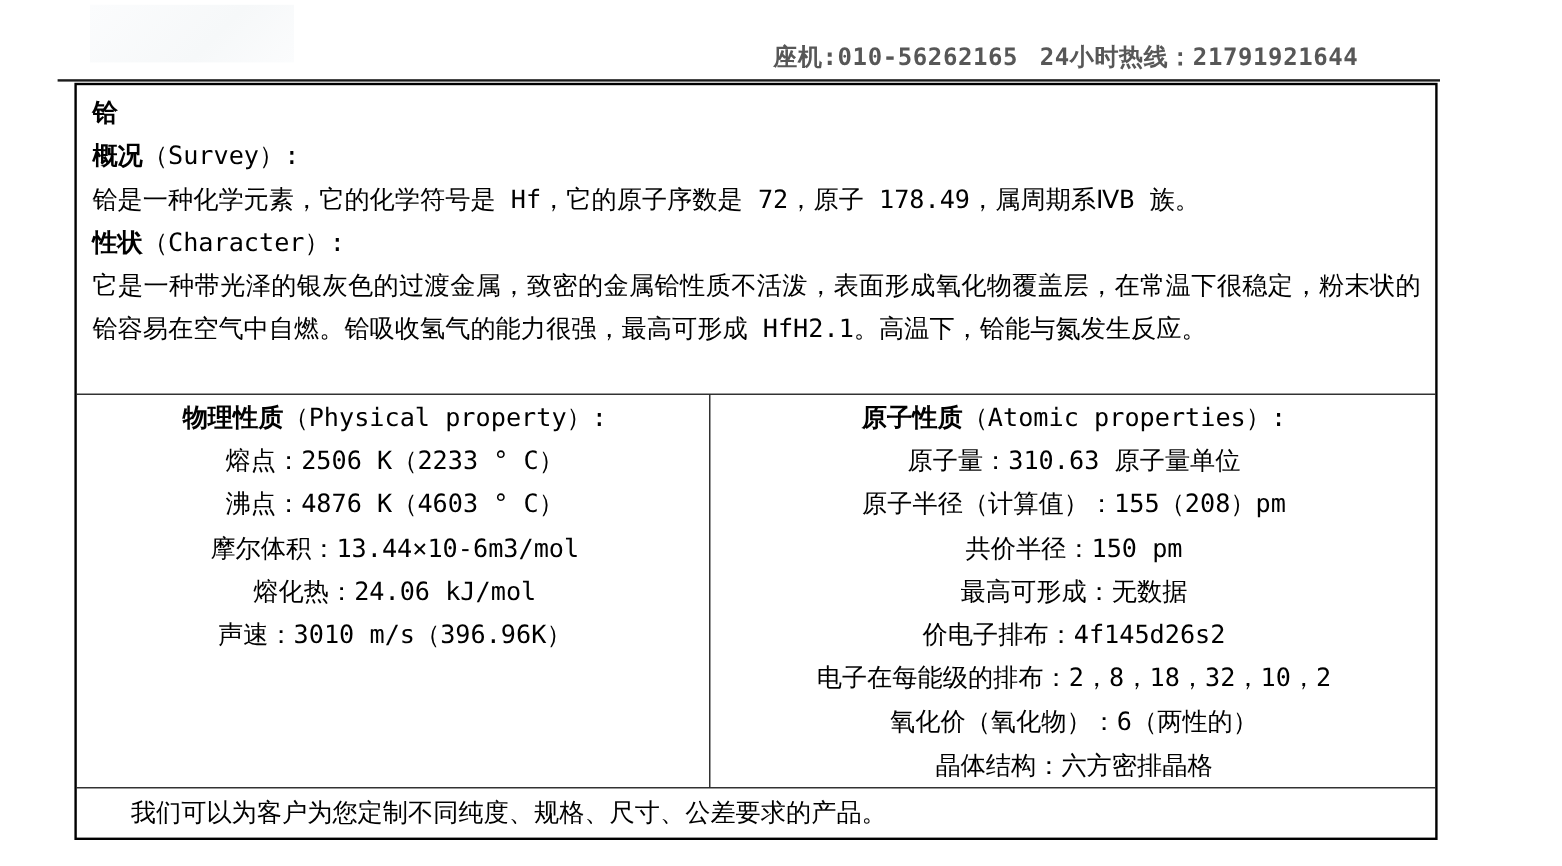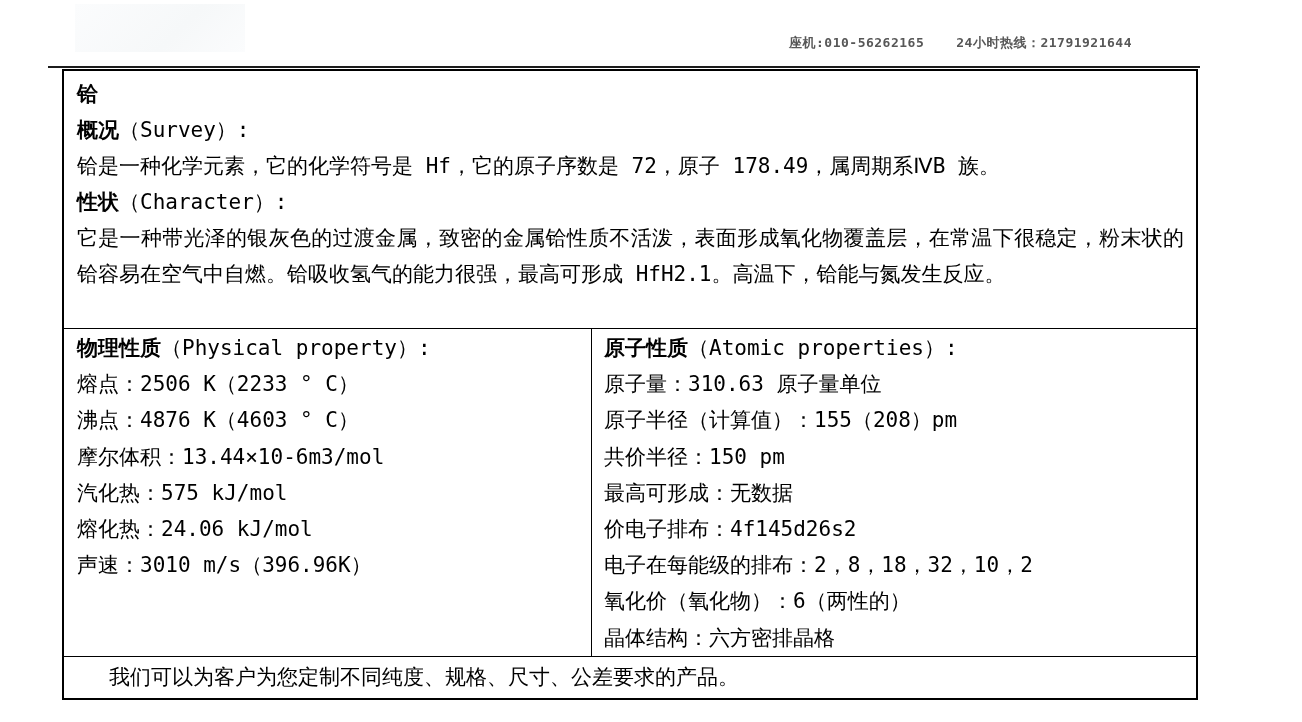--- a/index.html
+++ b/index.html
@@ -11,22 +11,22 @@
   }
   .page { position:relative; width:1302px; height:722px; background:#fff; overflow:hidden; }
 
   
   .logo-ghost {
     position:absolute; left:75px; top:4px; width:170px; height:48px;
     background:linear-gradient(135deg,#fbfcfd 0%,#f6f8f9 60%,#fbfcfd 100%);
   }
   .contact {
     position:absolute; top:34px; right:170px;
-    display:flex; gap:32px;
-    font-size:13px; font-weight:bold; color:#575757; letter-spacing:0.5px;
+    display:flex; gap:18px;
+    font-size:20px; font-weight:bold; color:#575757; letter-spacing:0.5px;
     white-space:nowrap;
   }
   .top-rule {
     position:absolute; left:48px; top:66px; width:1152px; height:2px; background:#1c1c1c;
   }
 
   
   .doc-table {
     position:absolute; left:62px; top:69px; width:1136px; height:631px;
     border:2px solid #000;
@@ -40,20 +40,21 @@
   }
   .section-top p { line-height:36px; }
   .bold-zh { font-weight:bold; }
   .title-line { font-weight:bold; }
   .body-par { text-align:justify; }
 
   .columns {
     flex:0 0 327px;
     display:flex;
     border-bottom:1.5px solid #000;
+    text-align:center;
   }
   .col-left {
     flex:0 0 528px;
     border-right:1.5px solid #000;
     padding:1px 10px 0 13px;
   }
   .col-right {
     flex:1 1 auto;
     padding:1px 10px 0 12px;
   }
@@ -90,21 +91,20 @@
       <p class="body-par">它是一种带光泽的银灰色的过渡金属，致密的金属铪性质不活泼，表面形成氧化物覆盖层，在常温下很稳定，粉末状的铪容易在空气中自燃。铪吸收氢气的能力很强，最高可形成 HfH2.1。高温下，铪能与氮发生反应。</p>
     </div>
 
     <div class="columns">
 
       <div class="col-left">
         <p class="prop-line"><span class="bold-zh">物理性质</span><span>（Physical property）:</span></p>
         <p class="prop-line">熔点：2506 K（2233 ° C）</p>
         <p class="prop-line">沸点：4876 K（4603 ° C）</p>
         <p class="prop-line">摩尔体积：13.44×10-6m3/mol</p>
-        <p class="prop-line">汽化热：575 kJ/mol</p>
         <p class="prop-line">熔化热：24.06 kJ/mol</p>
         <p class="prop-line">声速：3010 m/s（396.96K）</p>
       </div>
 
       <div class="col-right">
         <p class="prop-line"><span class="bold-zh">原子性质</span><span>（Atomic properties）:</span></p>
         <p class="prop-line">原子量：310.63 原子量单位</p>
         <p class="prop-line">原子半径（计算值）：155（208）pm</p>
         <p class="prop-line">共价半径：150 pm</p>
         <p class="prop-line">最高可形成：无数据</p>

